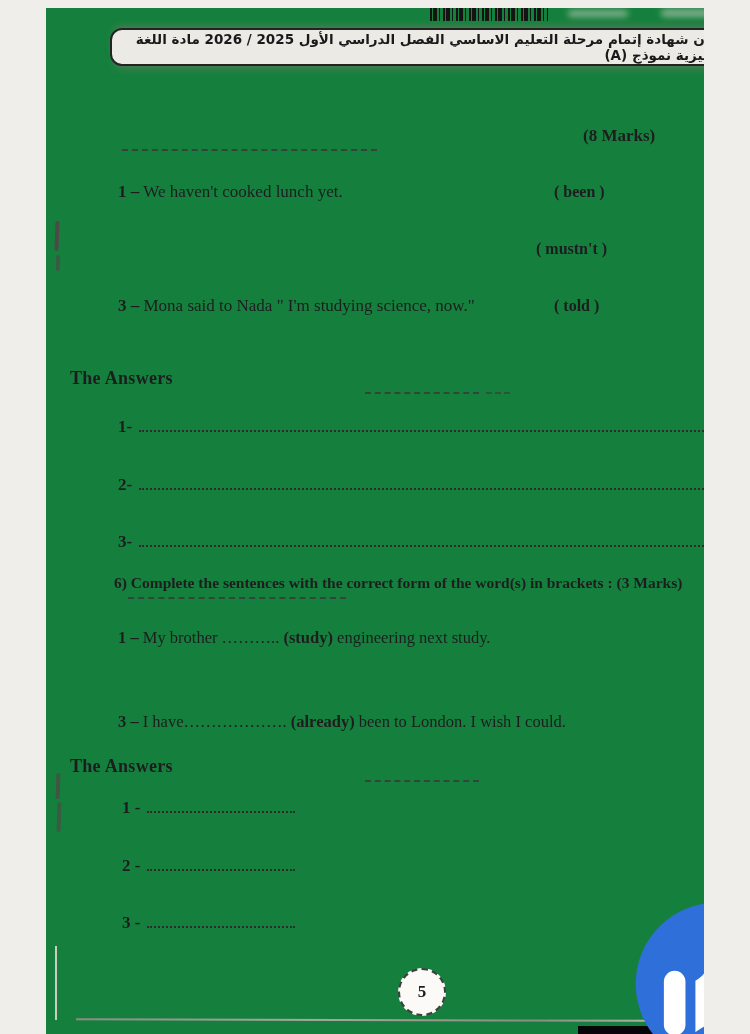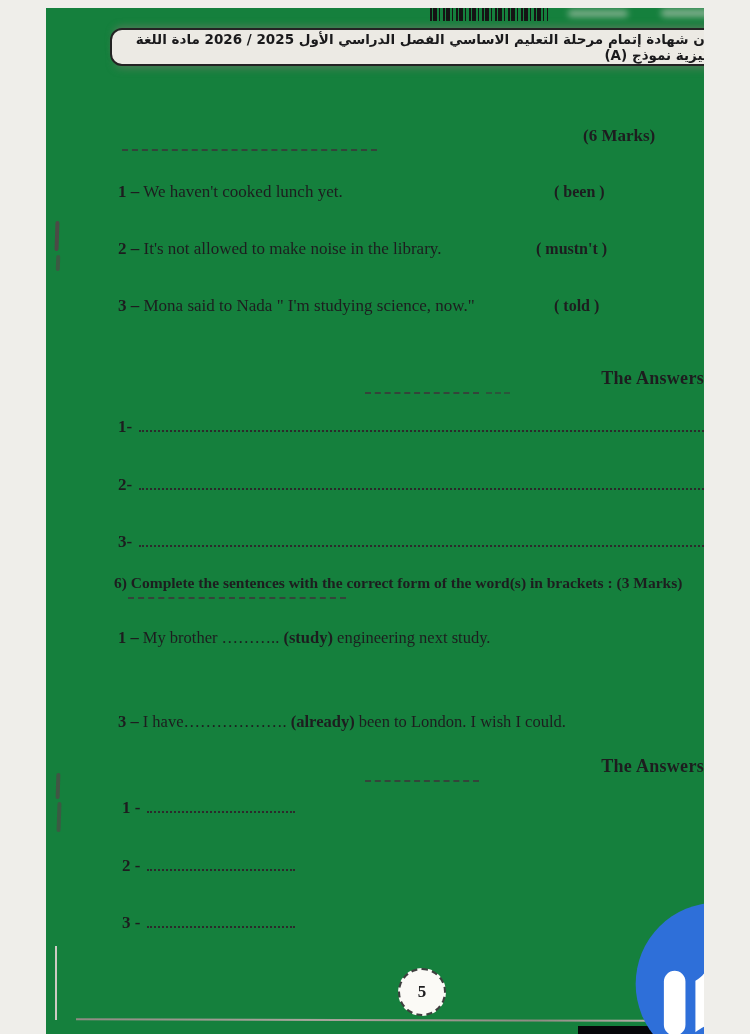--- a/index.html
+++ b/index.html
@@ -28,21 +28,21 @@
     box-shadow:0 -5px 7px -3px rgba(125,120,110,.55), 0 7px 9px -5px rgba(125,120,110,.6);
     font-family:"DejaVu Sans", sans-serif;font-weight:bold;font-size:13.5px;color:#1a1a1c;
   }
   .abs{position:absolute;}
   .q-heading{font-size:18px;font-weight:bold;letter-spacing:.2px;}
   .marks{font-size:17px;font-weight:bold;}
   .sentence{font-size:17px;}
   .sentence .num{font-weight:bold;}
   .hint{font-size:16px;font-weight:bold;}
   .dashed-u{height:0;border-bottom:2.6px dashed #3a3a3a;opacity:.85;}
-  .answers-title{width:100%;text-align:right;font-size:18px;font-weight:bold;letter-spacing:.3px;}
+  .answers-title{width:100%;text-align:left;font-size:18px;font-weight:bold;letter-spacing:.3px;padding-left:24px;}
 
   .ansrow{display:flex;align-items:flex-end;font-size:17px;}
   .ansrow .lbl{font-weight:bold;margin-right:7px;line-height:1;}
   .leader{flex:1;border-bottom:2.6px dotted #2b2b2b;margin-bottom:3px;}
   .leader-short{width:148px;border-bottom:2.6px dotted #2b2b2b;margin-bottom:3px;}
 
   .q6-heading{font-size:15.5px;font-weight:bold;white-space:nowrap;}
   .q6-sentence{font-size:16.5px;}
   .q6-sentence .num{font-weight:bold;}
   .q6-sentence .word{font-weight:bold;}
@@ -72,30 +72,27 @@
   <div class="left-mark" style="left:10px;top:247px;height:16px;opacity:.7;"></div>
   <div class="left-mark" style="left:10px;top:765px;height:26px;opacity:.8;"></div>
   <div class="left-mark" style="left:11px;top:794px;height:30px;opacity:.7;"></div>
   <div class="left-faintline"></div>
 
   <div class="header-box" dir="rtl">
     <span>امتحان شهادة إتمام مرحلة التعليم الاساسي الفصل الدراسي الأول 2025 / 2026 مادة اللغة الانجليزية نموذج   (A)</span>
   </div>
 
   <div class="abs dashed-u" style="left:76px;top:141px;width:255px;"></div>
-  <div class="abs marks" style="left:537px;top:118px;">(6 Marks)</div>
+  <div class="abs marks" style="left:537px;top:118px;">(8 Marks)</div>
 
   <div class="abs sentence" style="left:72px;top:174px;text-align:right;">
     <span class="num">1 –</span><span> We haven't cooked lunch yet.</span>
   </div>
   <div class="abs hint" style="left:508px;top:175px;">( been )</div>
 
-  <div class="abs sentence" style="left:72px;top:231px;">
-    <span class="num">2 –</span><span> It's not allowed to make noise in the library.</span>
-  </div>
   <div class="abs hint" style="left:490px;top:232px;">( mustn't )</div>
 
   <div class="abs sentence" style="left:72px;top:288px;">
     <span class="num">3 –</span><span> Mona said to Nada " I'm studying science, now."</span>
   </div>
   <div class="abs hint" style="left:508px;top:289px;">( told )</div>
 
   <div class="abs answers-title" style="left:0;top:360px;">The Answers</div>
   <div class="abs dashed-u" style="left:319px;top:384px;width:114px;"></div>
   <div class="abs dashed-u" style="left:440px;top:384px;width:24px;opacity:.6;"></div>

